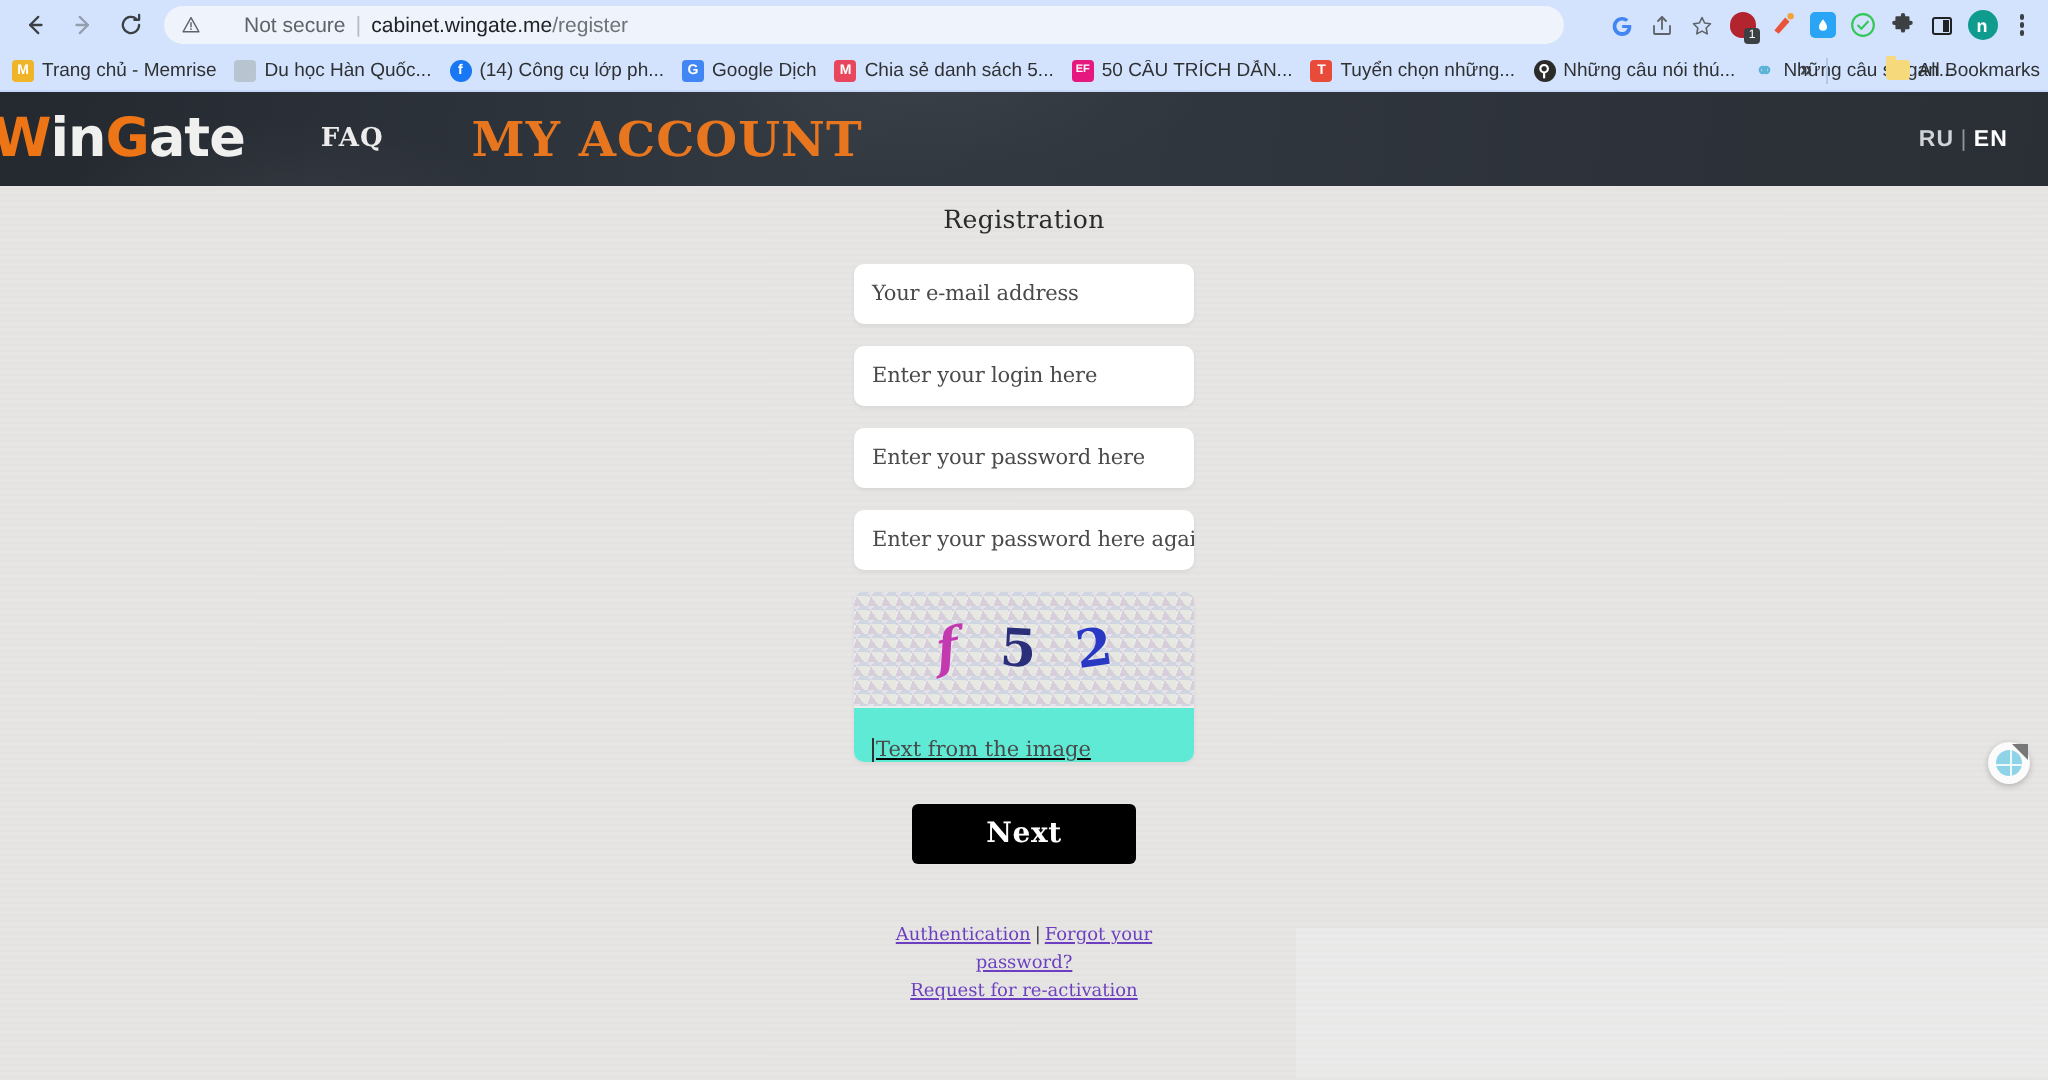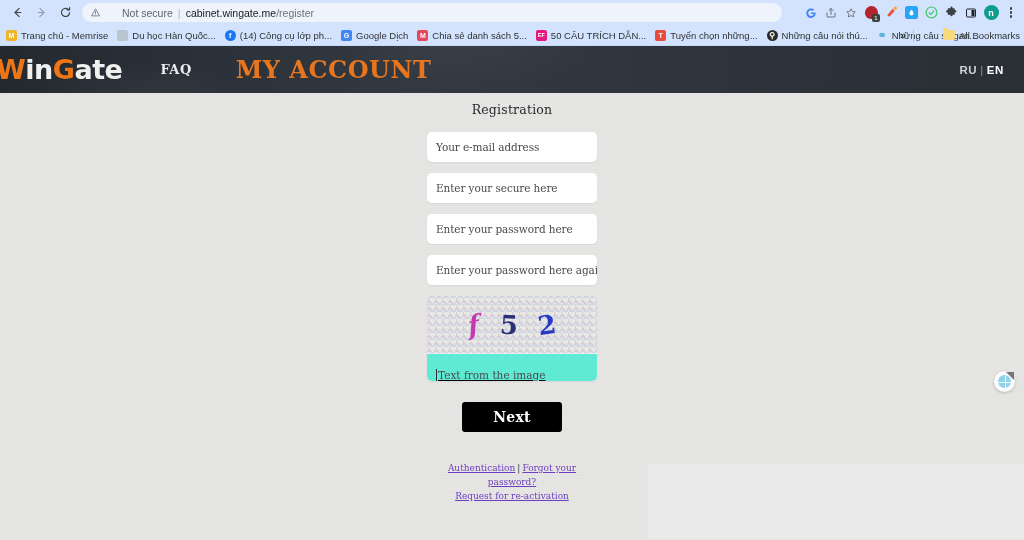--- a/index.html
+++ b/index.html
@@ -315,21 +315,21 @@
   .captcha-input .caret {
     width: 1px; height: 12px; background: #333; margin-right: 1px;
   }
   .captcha-input .ph {
     font-family: "DejaVu Serif", serif;
     font-size: 10.5px;
     color: #4a4a4a;
   }
 
   .next-btn {
-    width: 100px;
+    width: 112px;
     height: 30px;
     background: #000000;
     color: #ffffff;
     border: none;
     border-radius: 3px;
     margin: 21px auto 0;
     display: flex;
     align-items: center;
     justify-content: center;
     font-family: "DejaVu Serif", serif;
@@ -551,21 +551,21 @@
 <div class="page-body">
   <div class="panel-tint"></div>
 
   <div class="form-wrap">
     <div class="reg-title">Registration</div>
 
     <div class="field">
       <span class="ph">Your e-mail address</span>
     </div>
     <div class="field">
-      <span class="ph">Enter your secure here</span>
+      <span class="ph">Enter your login here</span>
     </div>
     <div class="field">
       <span class="ph">Enter your password here</span>
     </div>
     <div class="field">
       <span class="ph">Enter your password here again</span>
     </div>
 
     <div class="captcha-block">
       <div class="captcha-img">

